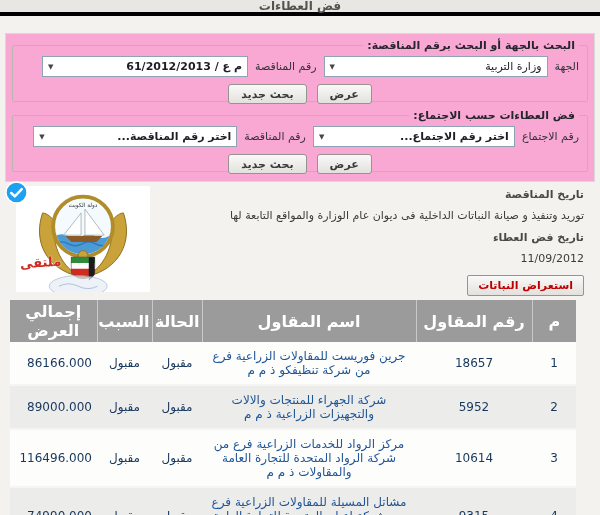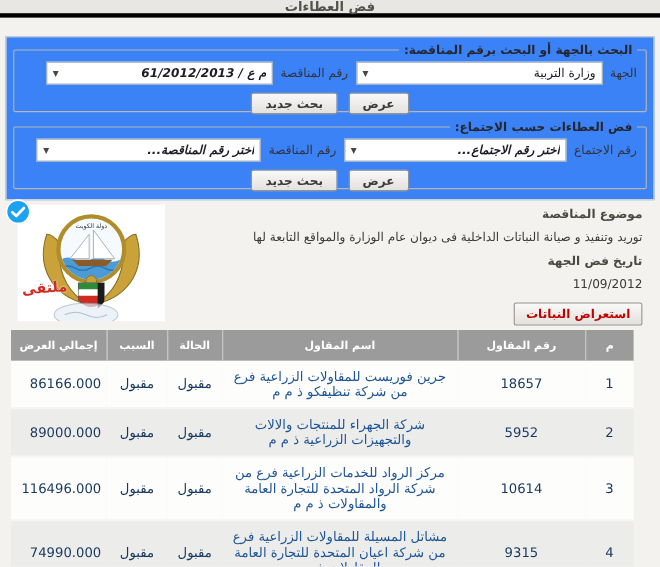--- a/index.html
+++ b/index.html
@@ -16,37 +16,37 @@
   .titlebar {
     position: absolute; top: 0; left: 0; right: 0; height: 16px;
     background: #e9e7e4; border-bottom: 4px solid #000000;
     display: flex; align-items: center; justify-content: center;
   }
   .titlebar span { font-size: 12px; font-weight: bold; color: #55534d; }
 
   
   .panel {
     position: absolute; top: 33px; left: 5px; right: 5px; height: 149px;
-    background: #3b82f6; border: 1px solid #dbd9d5;
+    background: #f9a8d4; border: 1px solid #dbd9d5;
     padding: 3px 4px;
   }
   fieldset {
     border: 1px solid #b9b6b1; border-radius: 2px;
     margin: 2px 2px 7px 2px; padding: 2px 8px 6px 8px;
   }
   legend { font-size: 11px; font-weight: bold; color: #26262e; padding: 0 4px; }
   .frow { display: flex; align-items: center; gap: 7px; padding-top: 2px; }
   .flabel { font-size: 11px; color: #33323a; white-space: nowrap; }
   .combo {
     height: 21px; background: #ffffff; border: 1px solid #8da4b8;
     display: flex; align-items: center; justify-content: space-between;
     padding: 0 5px; cursor: default;
   }
   .combo-text { font-size: 11px; color: #1d1d26; white-space: nowrap; overflow: hidden; }
-  .combo-text.bold { font-weight: bold; font-style: italic; }
+  .combo-text.bold { font-weight: bold; }
   .combo-arrow { font-size: 7px; color: #44464a; padding-right: 6px; }
   .btnrow { display: flex; justify-content: center; gap: 10px; margin-top: 7px; }
   .btn {
     font-family: "DejaVu Sans", sans-serif;
     font-size: 11px; font-weight: bold; color: #3a3a3a;
     background: linear-gradient(#f9f9f8, #e3e1dd);
     border: 1px solid #969390; border-radius: 3px;
     height: 20px; padding: 0 12px; cursor: pointer;
   }
 
@@ -78,21 +78,21 @@
     border: 1px solid #969390; border-radius: 2px;
     height: 21px; padding: 0 10px; margin-top: 1px; cursor: pointer;
   }
 
   
   .grid {
     position: absolute; top: 300px; right: 24px; width: 566px;
     border-collapse: collapse; table-layout: fixed;
   }
   .grid th {
-    background: #9b9b9b; color: #ffffff; font-size: 10px; font-weight: bold;
+    background: #9b9b9b; color: #ffffff; font-size: 16px; font-weight: bold;
     height: 28px; border-right: 1px solid #c9c9c9;
     padding: 2px;
   }
   .grid th:first-child { border-right: none; }
   .grid td {
     font-size: 12px; color: #17375d; text-align: center;
     padding: 7px 4px; border-bottom: 2px solid #f6f5f3; vertical-align: middle;
   }
   .grid tr.alt td { background: #ececeb; }
   .grid tr.plain td { background: #fdfdfc; }
@@ -190,23 +190,23 @@
         <path d="M66,74 L72,74 L72,92 Q69,96 66,98 Z" fill="#1b1b1b"></path>
 
         <ellipse cx="55" cy="104" rx="30" ry="11" fill="#e4edf5" opacity="0.7" stroke="#9db4c8" stroke-width="1"></ellipse>
         <path d="M35,104 q10,-5 20,0 q10,5 20,0" fill="none" stroke="#9db4c8" stroke-width="1" opacity="0.8"></path>
       </svg>
       <span class="wm-black">كويتي</span>
       <span class="wm-red">ملتقى</span>
     </div>
 
     <div class="info-text">
-      <div class="info-label">موضوع المناقصة</div>
+      <div class="info-label">تاريخ المناقصة</div>
       <div class="info-value">توريد وتنفيذ و صيانة النباتات الداخلية فى ديوان عام الوزارة والمواقع التابعة لها</div>
-      <div class="info-label">تاريخ فض الجهة</div>
+      <div class="info-label">تاريخ فض العطاء</div>
       <div class="info-value">11/09/2012</div>
       <button class="guarantee-btn">استعراض النباتات</button>
     </div>
 
   </div>
 
   <table class="grid">
     <colgroup>
       <col class="c-no">
         <col class="c-cno">

